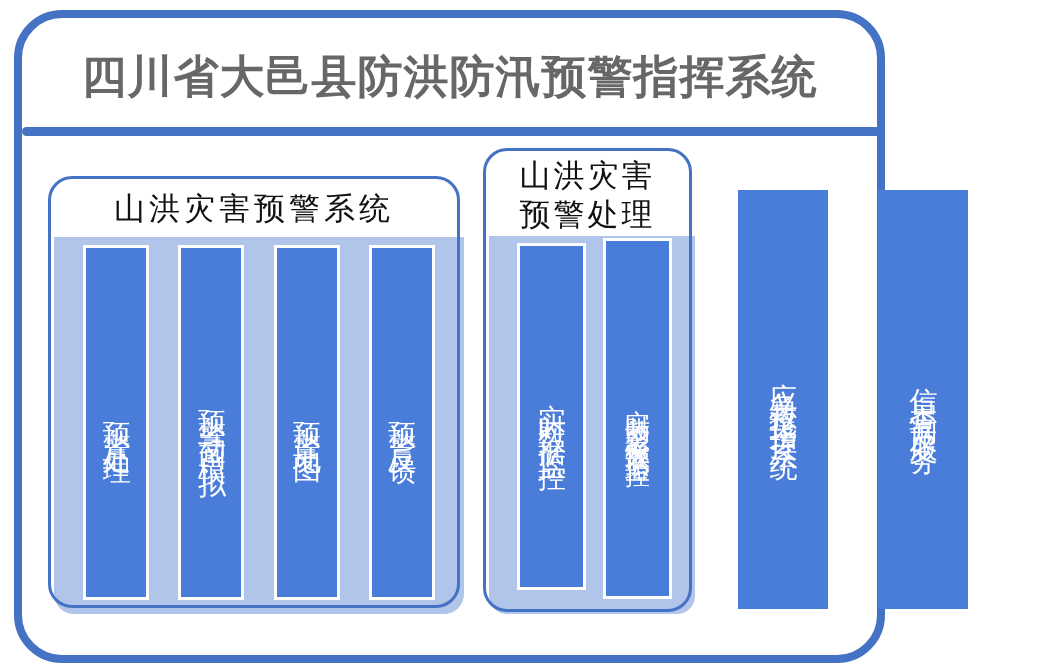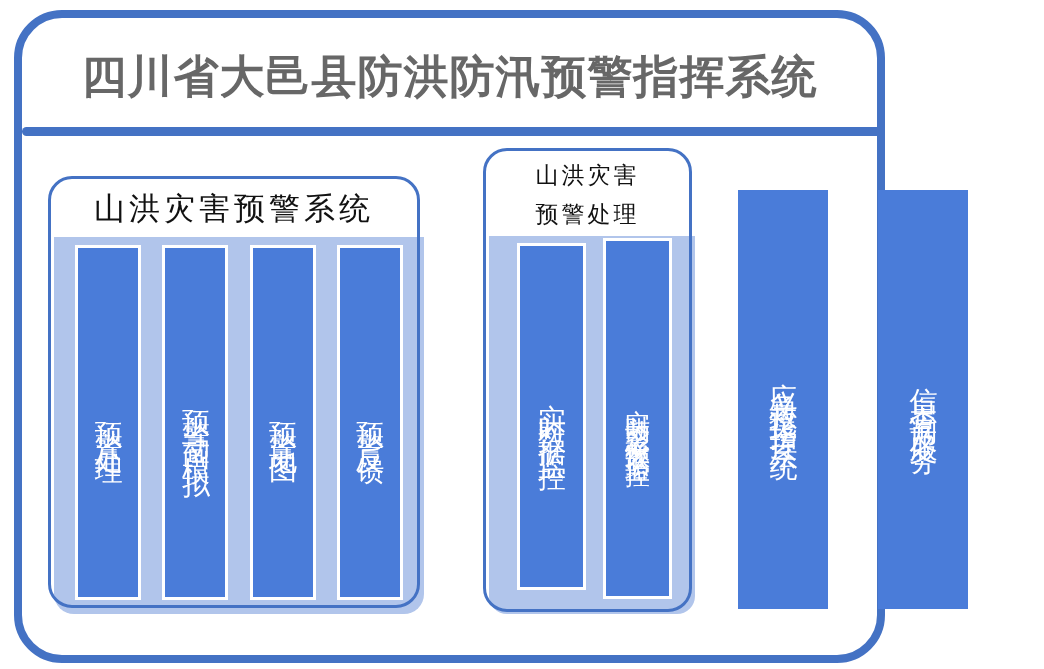--- a/index.html
+++ b/index.html
@@ -39,32 +39,32 @@
   }
   .group-header{
     position:absolute;left:0;right:0;z-index:2;
     text-align:center;color:#111111;
     font-family:"Liberation Serif",serif;
   }
   .group-panel{
     position:absolute;background:var(--panel-light-blue);z-index:1;
   }
 
-  .group-left{left:26px;top:158px;width:372px;height:432px;}
+  .group-left{left:26px;top:158px;width:372px;height:432px;padding-left:40px;}
   .group-left .group-header{top:12px;font-size:31px;letter-spacing:4px;}
   .group-left .group-panel{
     left:6px;right:-4px;top:61px;bottom:-6px;border-radius:0 0 20px 20px;
   }
   .group-left .bars{
     position:absolute;left:6px;right:-4px;top:69px;height:355px;
     display:flex;justify-content:space-evenly;z-index:2;
   }
 
   .group-mid{left:461px;top:130px;width:209px;height:464px;}
-  .group-mid .group-header{top:8px;font-size:23px;line-height:39px;letter-spacing:3px;}
+  .group-mid .group-header{top:8px;font-size:31px;line-height:39px;letter-spacing:3px;}
   .group-mid .group-panel{
     left:6px;right:-3px;top:88px;bottom:-2px;border-radius:0 0 18px 18px;
   }
 
   
   .vbar{
     box-sizing:border-box;background:var(--bar-blue);
     border:3px solid #ffffff;
     display:flex;align-items:center;justify-content:center;z-index:2;
   }

